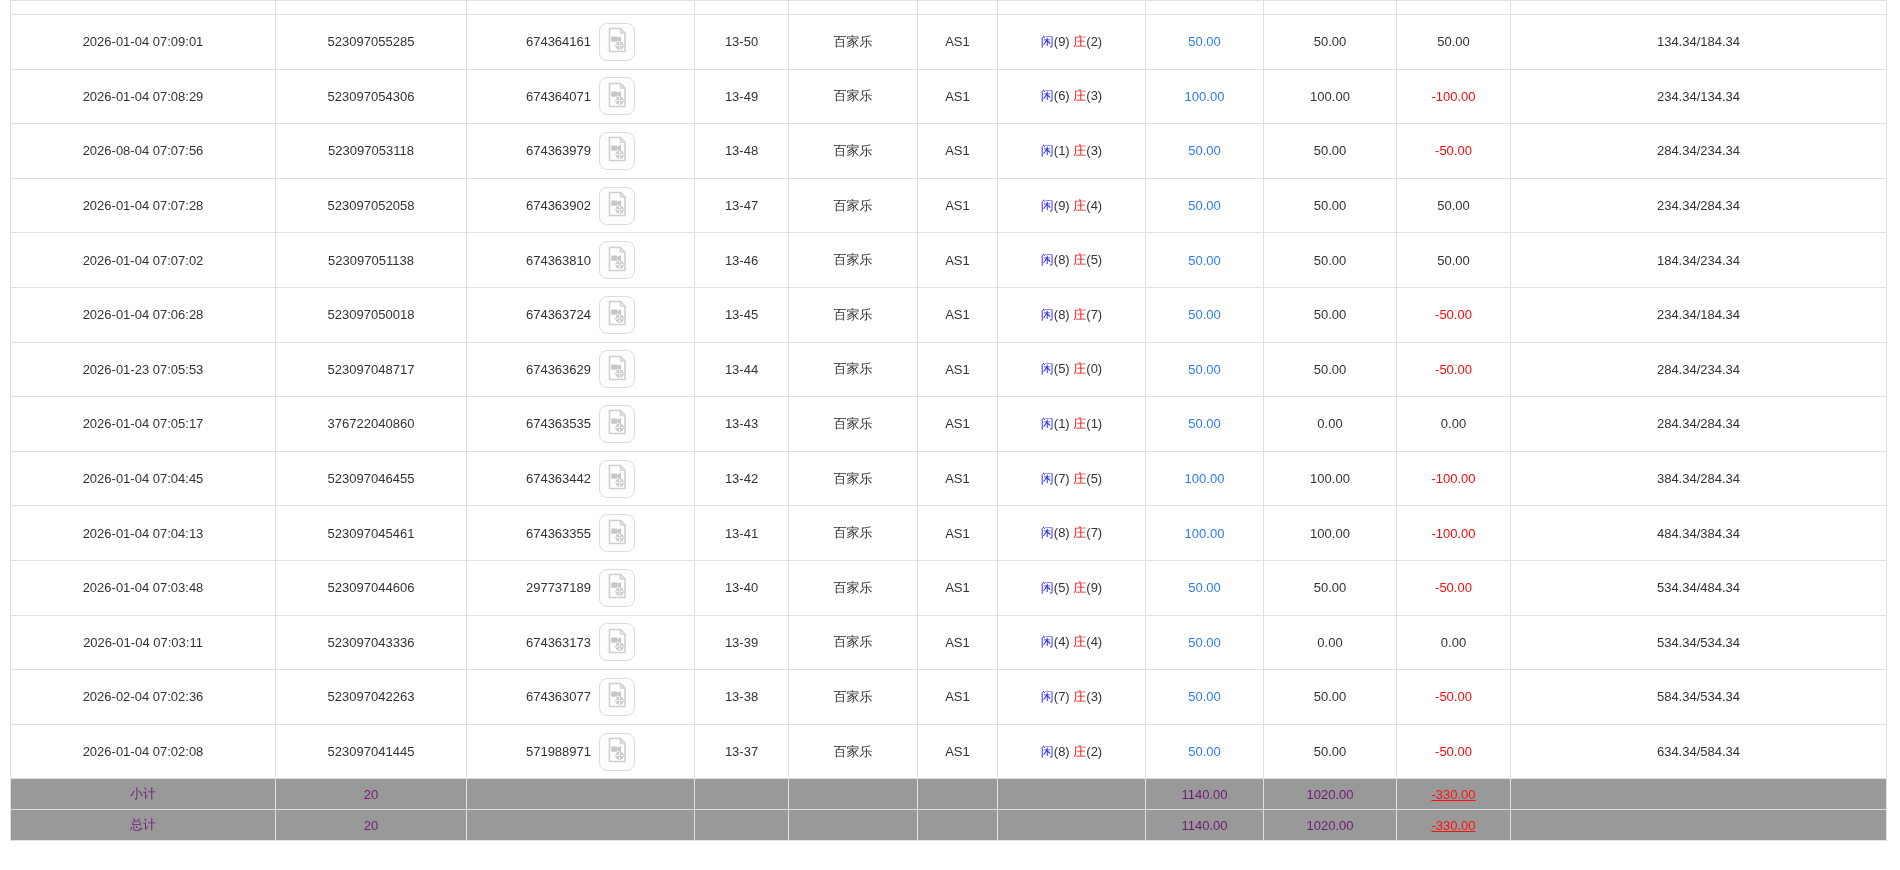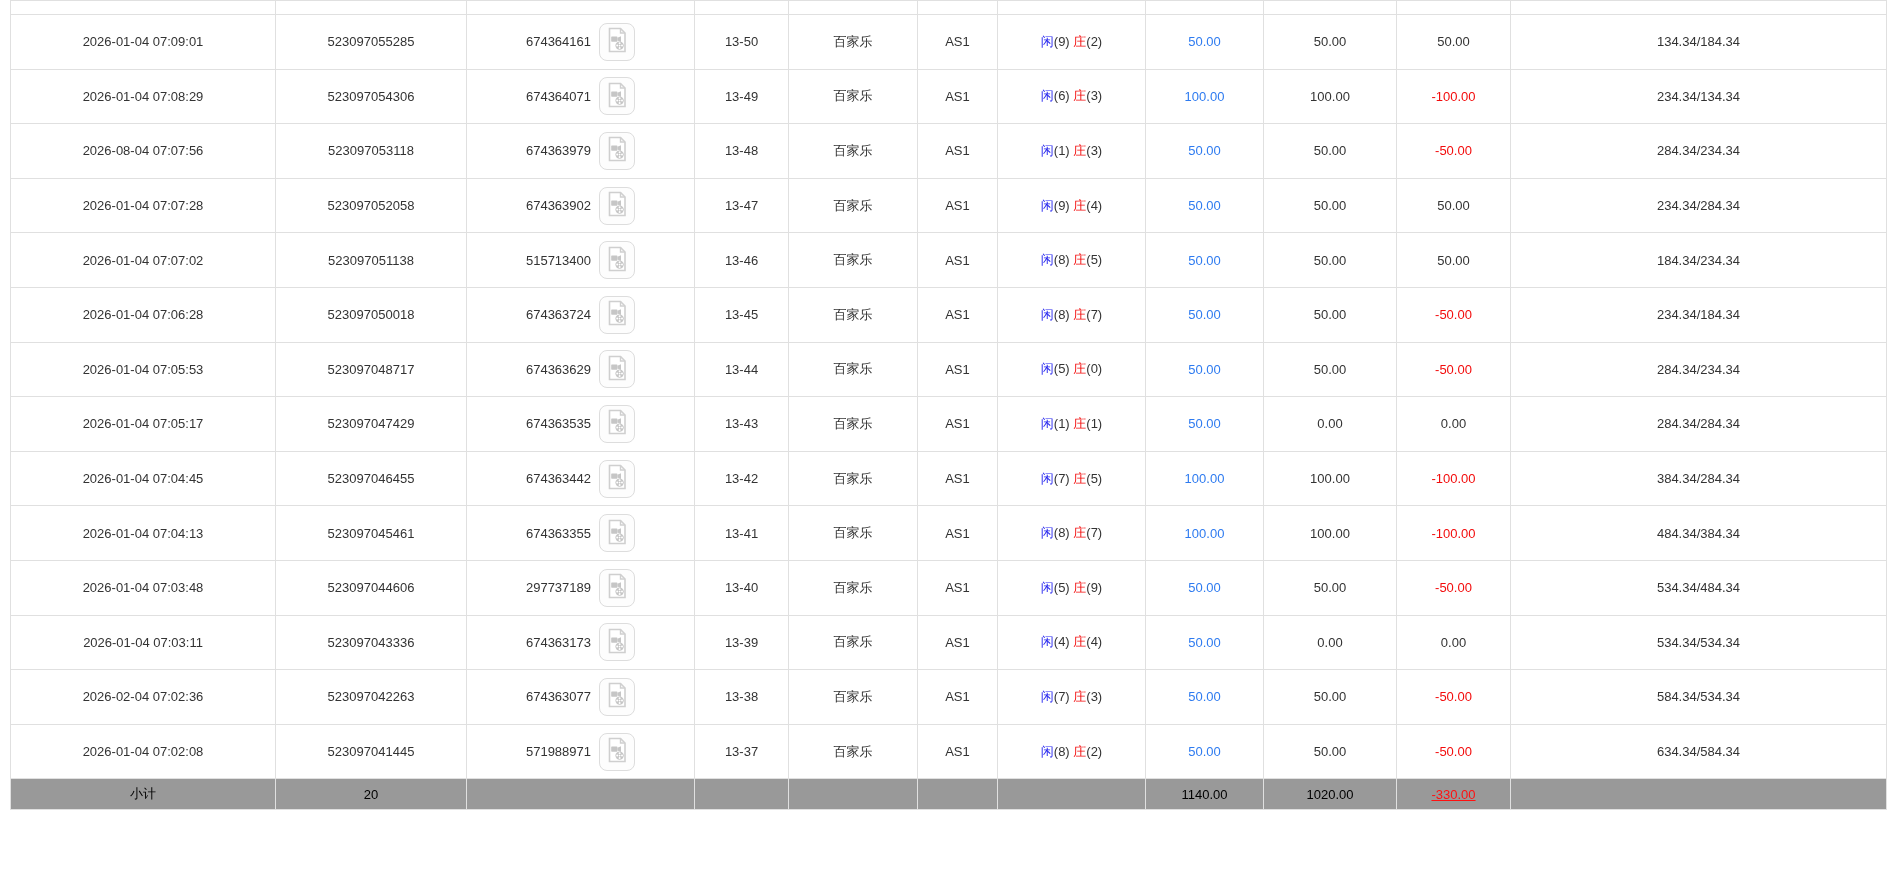--- a/index.html
+++ b/index.html
@@ -25,21 +25,21 @@
   .p-label{color:var(--player-blue,#2222ee);}
   .b-label{color:var(--banker-red,#f30c0c);}
   .neg{color:var(--negative-red,#f30c0c) !important;margin-left:32px;}
   .video-btn{
     display:inline-flex;align-items:center;justify-content:center;
     width:36px;height:38px;border:1px solid #ddd;border-radius:8px;
     background:#fdfdfd;cursor:pointer;padding:0;flex:0 0 auto;
   }
   tfoot td{
     height:30px;background:var(--footer-gray,#999999);
-    border:2px solid #ffffff;color:#000000;text-align:center;vertical-align:middle;
+    border:2px solid #ffffff;color:#701a75;text-align:center;vertical-align:middle;
     overflow:hidden;white-space:nowrap;
   }
   tfoot td.neg{color:#ff1111 !important;text-decoration:underline;}
 </style>
 </head>
 <body>
 
 <div class="table-wrap">
   <table class="history">
     <colgroup>
@@ -223,21 +223,21 @@
     </td>
     <td>50.00</td>
     <td>50.00</td>
     <td>234.34/284.34</td>
   </tr>
         <tr>
     <td>2026-01-04 07:07:02</td>
     <td>523097051138</td>
     <td>
       <span class="cell-flex">
-        <span>515713400</span>
+        <span>674363810</span>
         <button class="video-btn">
           <span>
             <svg width="24" height="26" viewBox="0 0 24 26">
               <path d="M4.5 1.5 h11 l4.5 4.5 v18.5 h-15.5 z" fill="#ffffff" stroke="#cfcfcf" stroke-width="1.6"></path>
               <path d="M15.5 1.5 v4.5 h4.5" fill="none" stroke="#cfcfcf" stroke-width="1.4"></path>
               <rect x="6.2" y="9.5" width="6.2" height="5.2" rx="0.6" fill="#c6c6c6"></rect>
               <path d="M12.4 10.8 L16 9.2 v5.8 l-3.6 -1.6 z" fill="#c6c6c6"></path>
               <circle cx="14.6" cy="18.6" r="4.2" fill="#c6c6c6"></circle>
               <circle cx="14.6" cy="18.6" r="0.9" fill="#ffffff"></circle>
               <circle cx="14.6" cy="16.2" r="1" fill="#ffffff"></circle>
@@ -295,21 +295,21 @@
       <span class="b-label">庄</span><span>(7)</span>
     </td>
     <td>
       <a class="bet-link">50.00</a>
     </td>
     <td>50.00</td>
     <td class="neg">-50.00</td>
     <td>234.34/184.34</td>
   </tr>
         <tr>
-    <td>2026-01-04 07:05:53</td>
+    <td>2026-01-23 07:05:53</td>
     <td>523097048717</td>
     <td>
       <span class="cell-flex">
         <span>674363629</span>
         <button class="video-btn">
           <span>
             <svg width="24" height="26" viewBox="0 0 24 26">
               <path d="M4.5 1.5 h11 l4.5 4.5 v18.5 h-15.5 z" fill="#ffffff" stroke="#cfcfcf" stroke-width="1.6"></path>
               <path d="M15.5 1.5 v4.5 h4.5" fill="none" stroke="#cfcfcf" stroke-width="1.4"></path>
               <rect x="6.2" y="9.5" width="6.2" height="5.2" rx="0.6" fill="#c6c6c6"></rect>
@@ -334,21 +334,21 @@
     </td>
     <td>
       <a class="bet-link">50.00</a>
     </td>
     <td>50.00</td>
     <td class="neg">-50.00</td>
     <td>284.34/234.34</td>
   </tr>
         <tr>
     <td>2026-01-04 07:05:17</td>
-    <td>523097047429</td>
+    <td>376722040860</td>
     <td>
       <span class="cell-flex">
         <span>674363535</span>
         <button class="video-btn">
           <span>
             <svg width="24" height="26" viewBox="0 0 24 26">
               <path d="M4.5 1.5 h11 l4.5 4.5 v18.5 h-15.5 z" fill="#ffffff" stroke="#cfcfcf" stroke-width="1.6"></path>
               <path d="M15.5 1.5 v4.5 h4.5" fill="none" stroke="#cfcfcf" stroke-width="1.4"></path>
               <rect x="6.2" y="9.5" width="6.2" height="5.2" rx="0.6" fill="#c6c6c6"></rect>
               <path d="M12.4 10.8 L16 9.2 v5.8 l-3.6 -1.6 z" fill="#c6c6c6"></path>
@@ -614,15 +614,28 @@
         <td></td>
         <td></td>
         <td></td>
         <td></td>
         <td></td>
         <td>1140.00</td>
         <td>1020.00</td>
         <td class="neg">-330.00</td>
         <td></td>
       </tr>
+      <tr>
+        <td>总计</td>
+        <td>20</td>
+        <td></td>
+        <td></td>
+        <td></td>
+        <td></td>
+        <td></td>
+        <td>1140.00</td>
+        <td>1020.00</td>
+        <td class="neg">-330.00</td>
+        <td></td>
+      </tr>
     </tfoot>
   </table>
 </div>
 
 </body></html>

